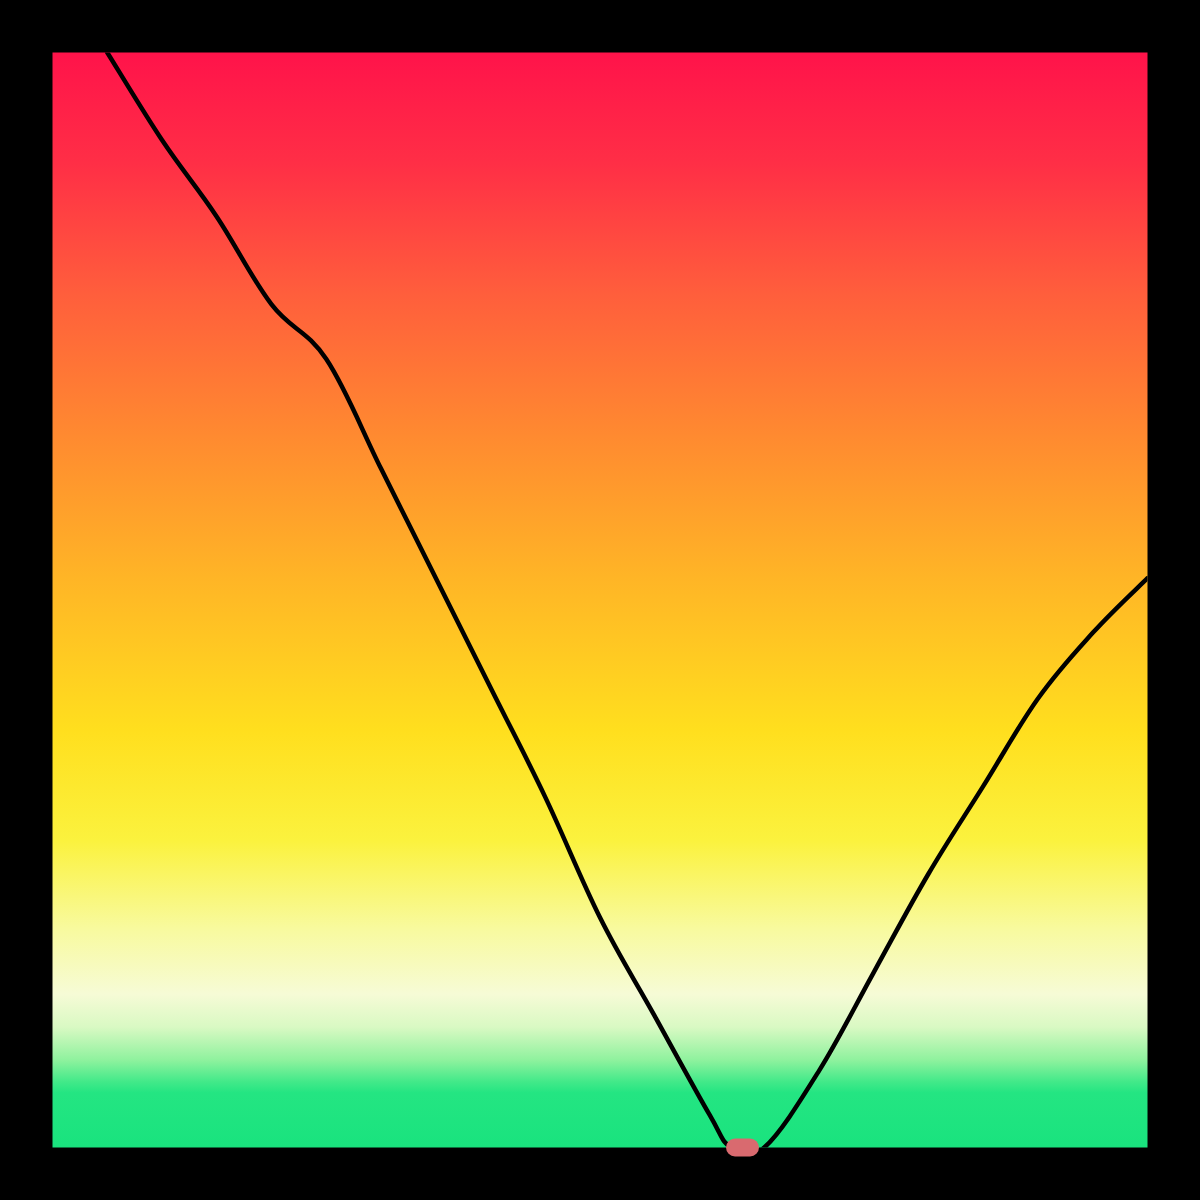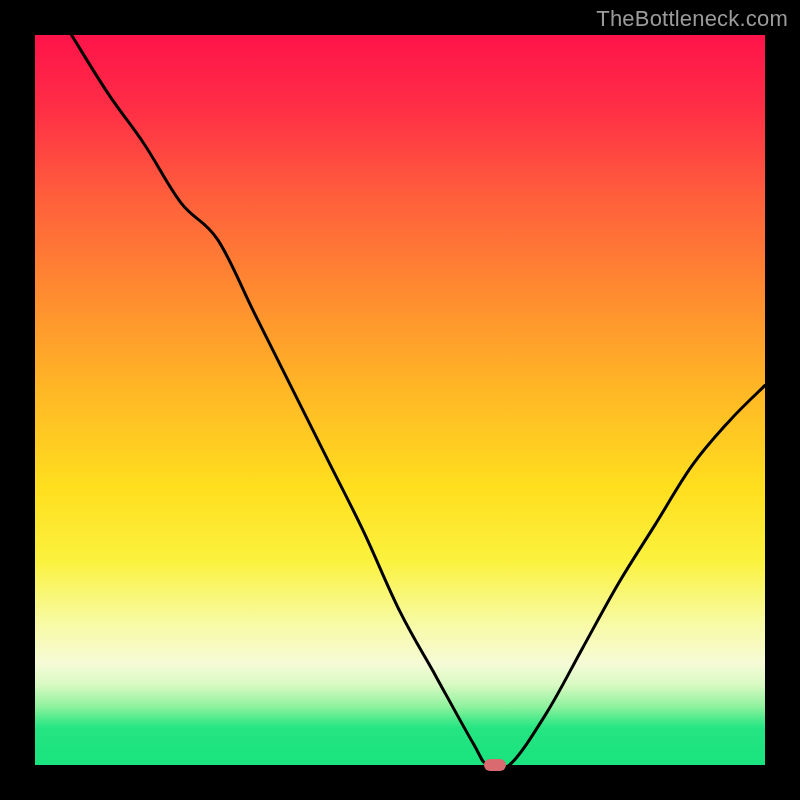--- a/index.html
+++ b/index.html
@@ -72,14 +72,13 @@
 
 <div class="frame">
 
   <div class="plot-area">
     <svg class="curve" viewBox="0 0 730 730" preserveAspectRatio="none">
       <path id="curve-path" d="M 36.5 0.0 C 43.1 10.5, 59.9 38.7, 73.0 58.4 C 86.1 78.1, 96.4 89.8, 109.5 109.5 C 122.6 129.2, 132.9 150.8, 146.0 167.9 C 159.1 185.0, 169.4 184.7, 182.5 204.4 C 195.6 224.1, 205.9 251.1, 219.0 277.4 C 232.1 303.7, 242.4 324.1, 255.5 350.4 C 268.6 376.7, 278.9 397.1, 292.0 423.4 C 305.1 449.7, 315.4 468.8, 328.5 496.4 C 341.6 524.0, 351.9 550.4, 365.0 576.7 C 378.1 603.0, 388.4 618.7, 401.5 642.4 C 414.6 666.1, 428.8 692.3, 438.0 708.1 C 447.2 723.9, 446.0 726.1, 452.6 730.0 C 459.2 733.9, 464.0 739.2, 474.5 730.0 C 485.0 720.8, 497.9 699.9, 511.0 678.9 C 524.1 657.9, 534.4 636.9, 547.5 613.2 C 560.6 589.5, 570.9 569.8, 584.0 547.5 C 597.1 525.2, 607.4 510.1, 620.5 489.1 C 633.6 468.1, 643.9 449.1, 657.0 430.7 C 670.1 412.3, 680.4 401.4, 693.5 386.9 C 706.6 372.4, 723.4 357.0, 730.0 350.4" fill="none" stroke="#000" stroke-width="3" stroke-linecap="round" stroke-linejoin="round"></path>
     </svg>
     <div id="opt-marker" class="marker" style="left: 459.9px; top: 730px;"></div>
   </div>
 
-  <div class="watermark">TheBottleneck.com</div>
 </div>
 
 </body></html>

